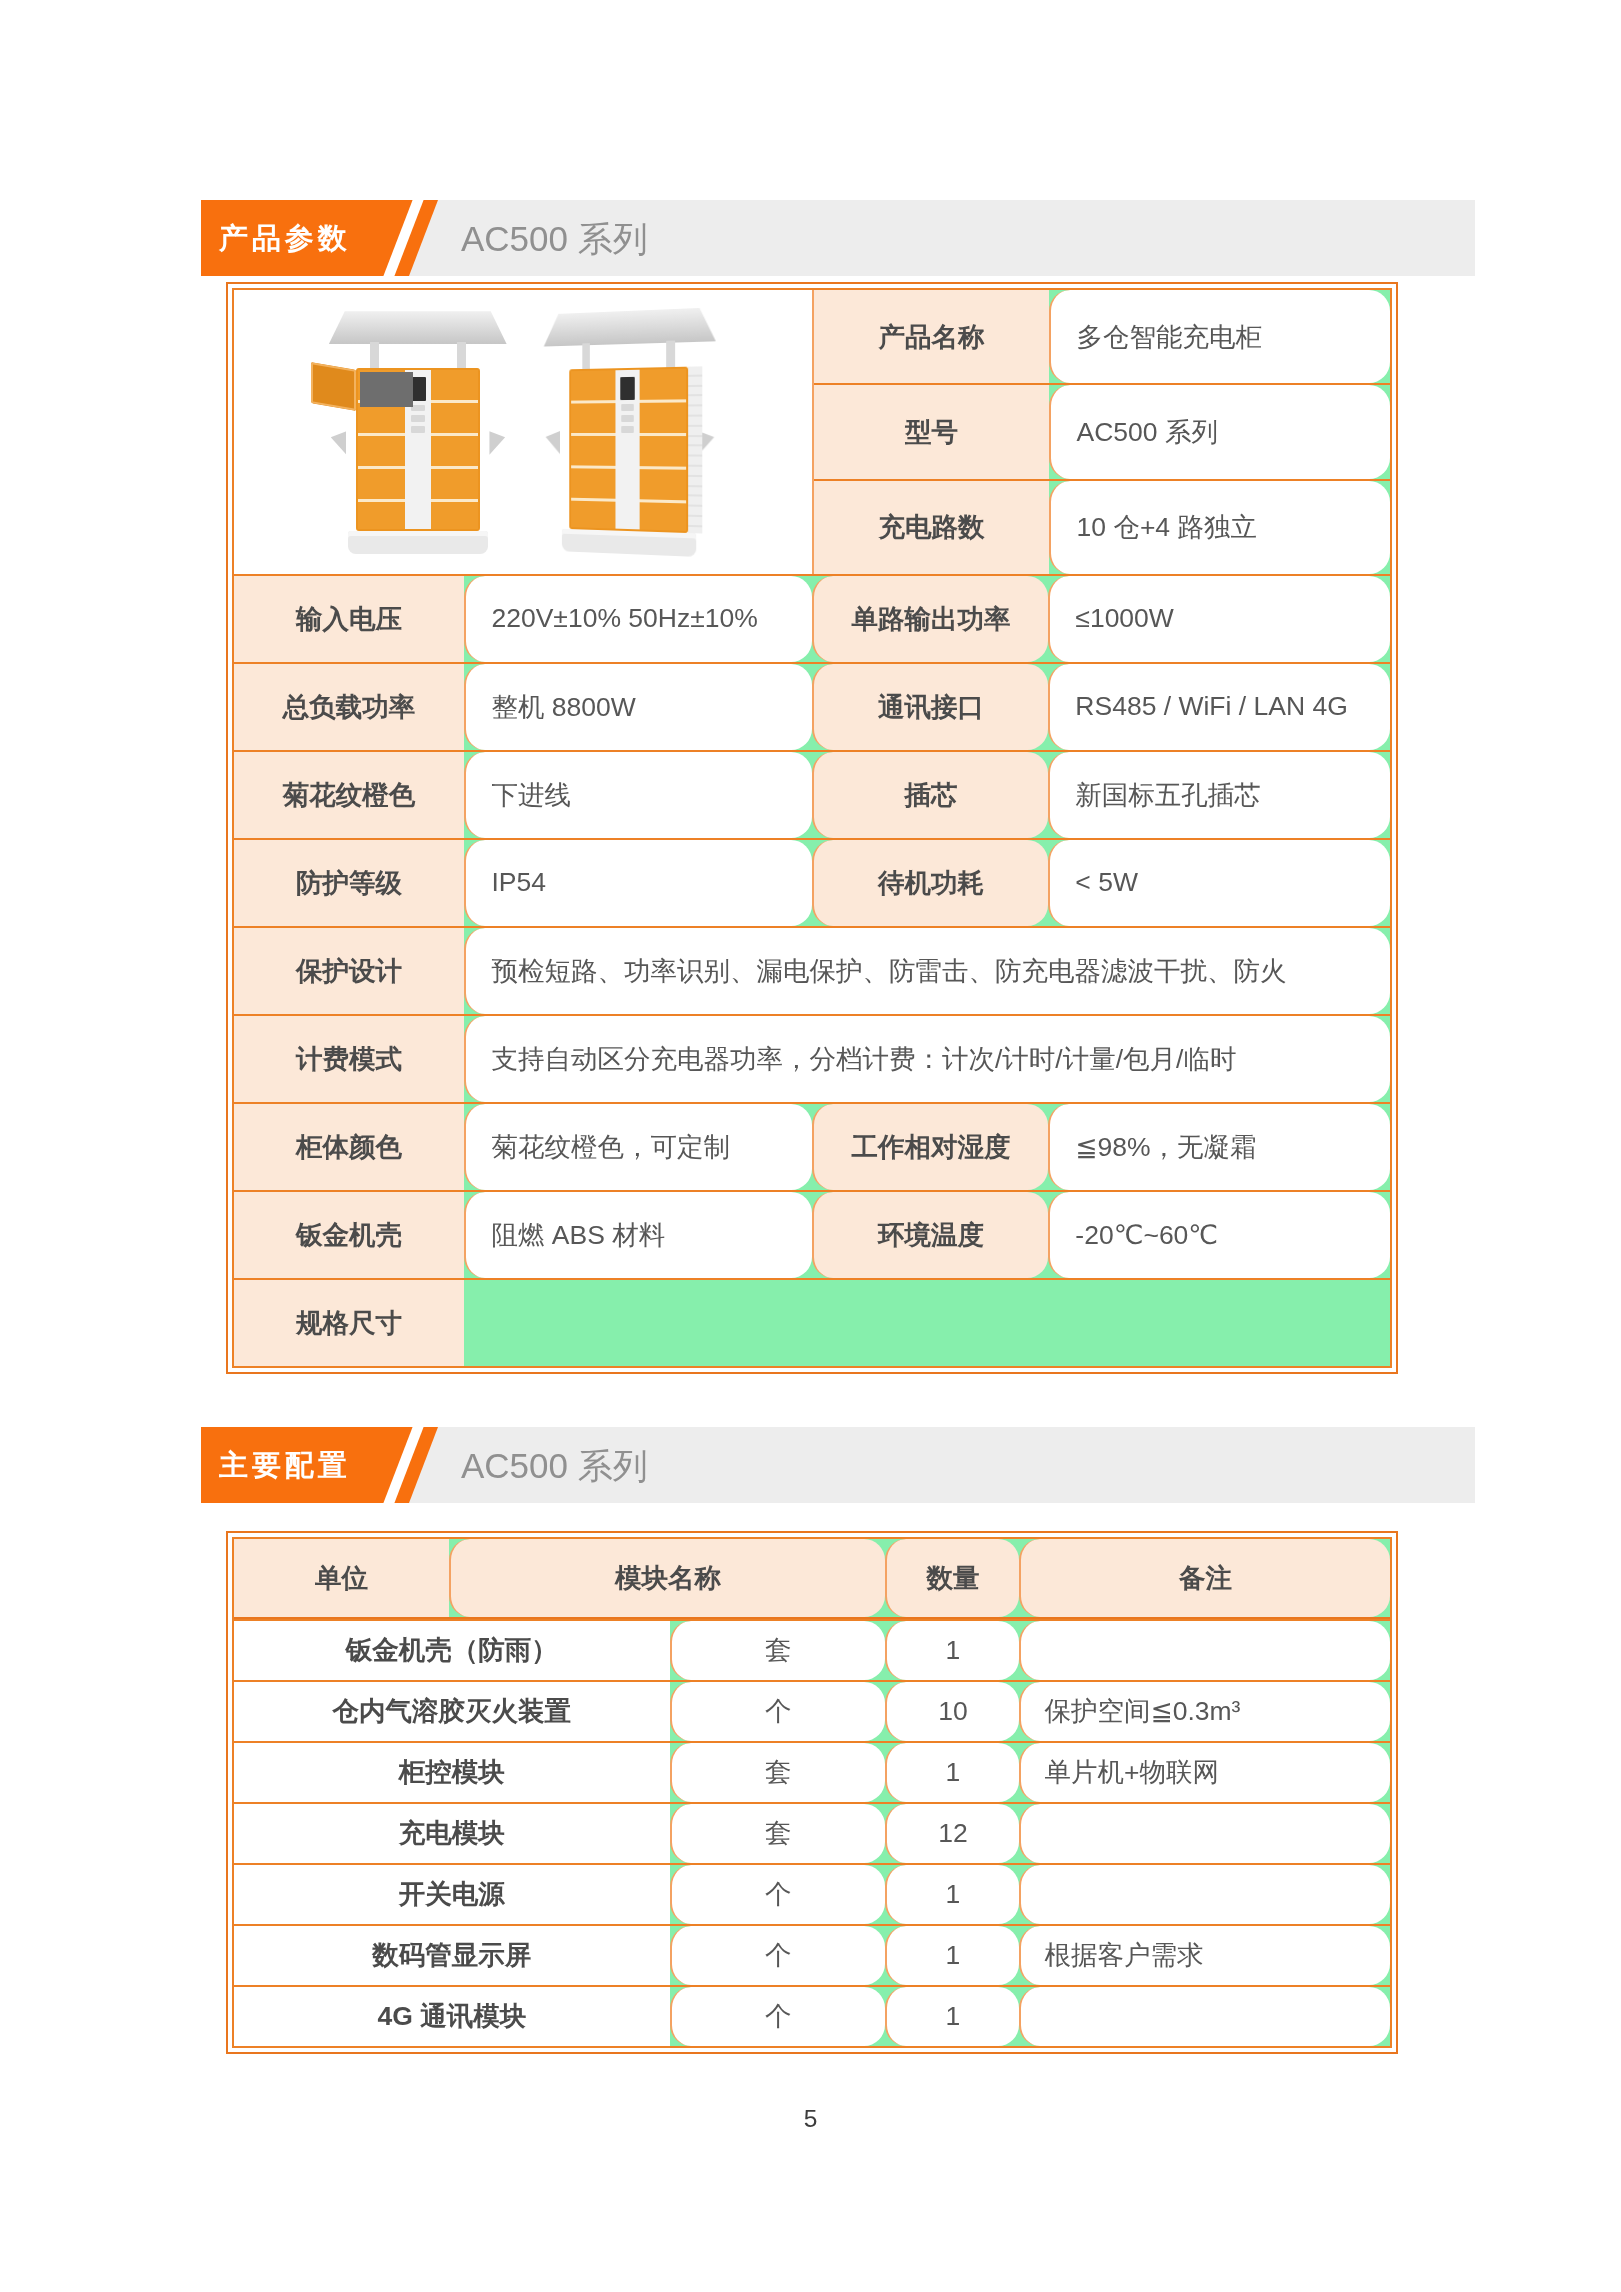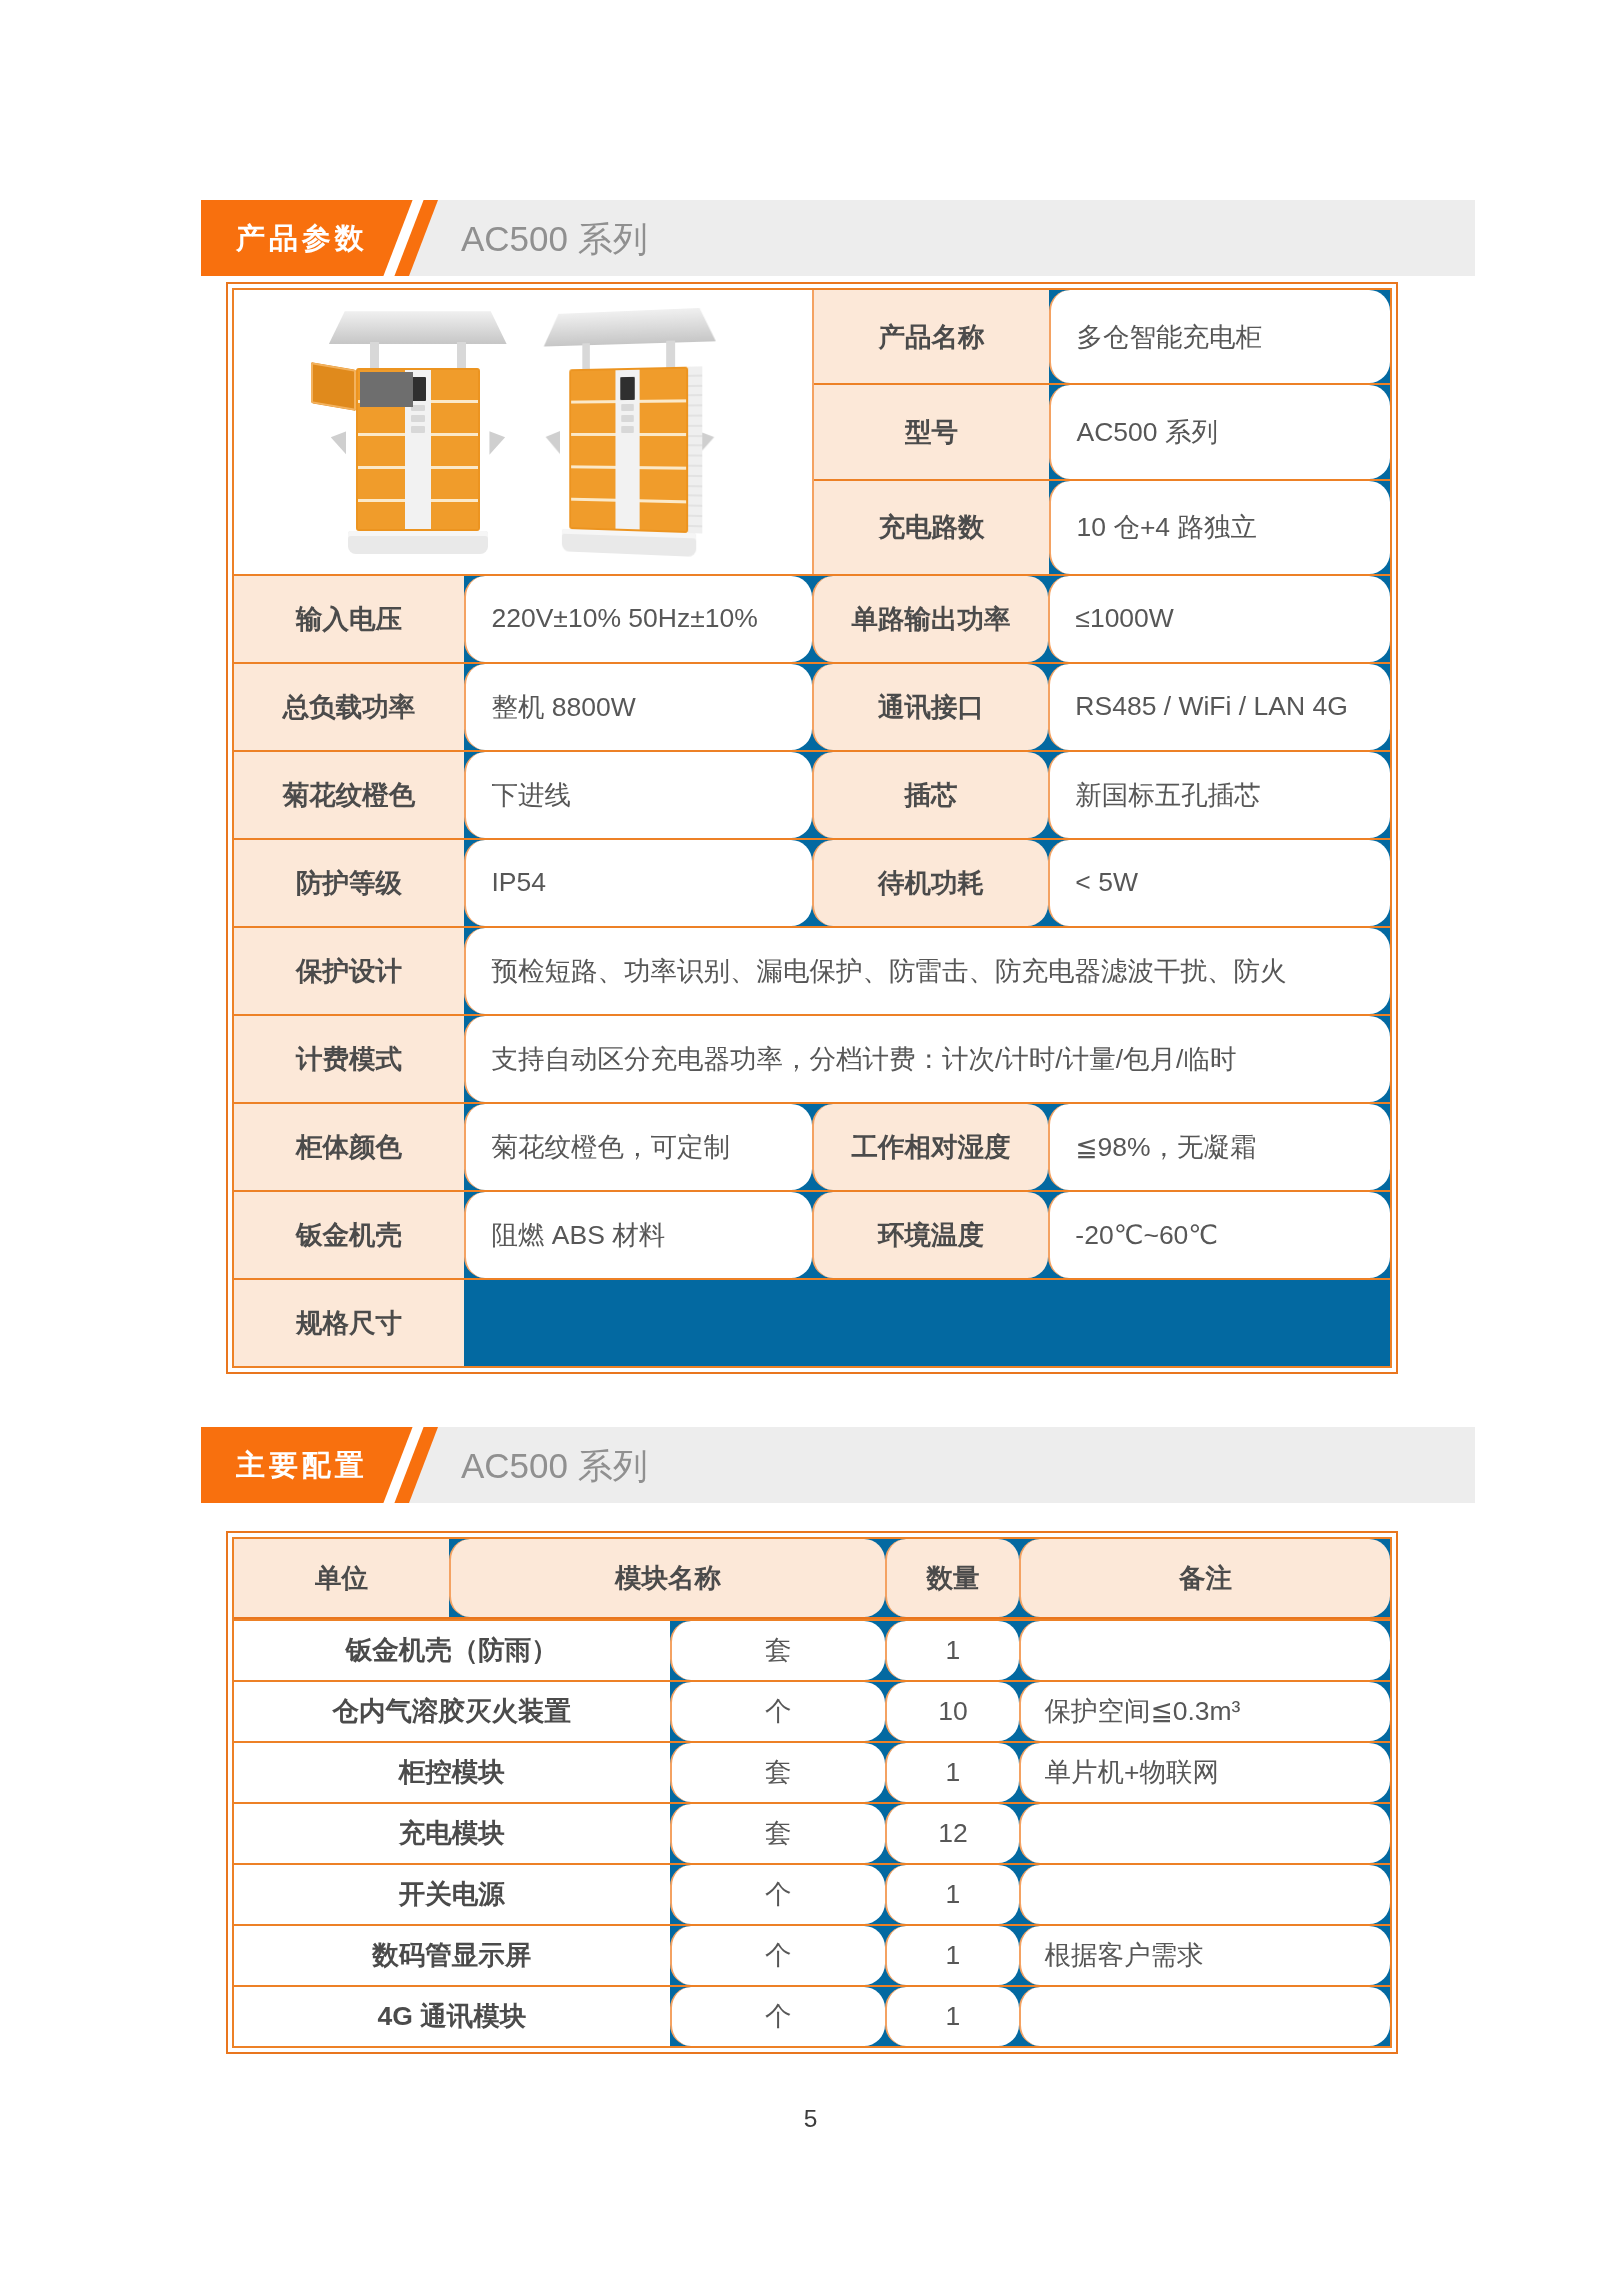--- a/index.html
+++ b/index.html
@@ -18,27 +18,27 @@
   *{margin:0;padding:0;box-sizing:border-box;}
   body{background:#ffffff;font-family:"Liberation Sans","DejaVu Sans",sans-serif;}
   .page{position:relative;width:1621px;height:2293px;background:#ffffff;overflow:hidden;}
 
   
   .section-header{position:absolute;left:201px;width:1274px;height:76px;background:var(--graybar);}
   .badge{position:absolute;left:0;top:0;width:237px;height:76px;background:var(--orange);
          clip-path:polygon(0 0,100% 0,calc(100% - 29px) 100%,0 100%);}
   .badge .cutline{position:absolute;top:-9.8px;right:29px;width:10.8px;height:96px;background:#ffffff;
          transform:skewX(-21deg);}
-  .badge .badge-text{position:absolute;left:35px;top:0;line-height:76px;font-size:29px;font-weight:bold;
+  .badge .badge-text{position:absolute;left:18px;top:0;line-height:76px;font-size:29px;font-weight:bold;
          color:#ffffff;letter-spacing:3.9px;white-space:nowrap;}
   .series{position:absolute;left:260px;top:0;line-height:78px;font-size:35px;color:var(--series);white-space:nowrap;}
 
   
   .tframe{position:absolute;left:226px;width:1172px;border:2.9px solid var(--tbl-border);background:#ffffff;padding:3.9px;}
-  .tgrid{border:2px solid var(--grid-h);background:#0369a1;}
+  .tgrid{border:2px solid var(--grid-h);background:#86efac;}
 
   .trow{display:flex;width:100%;}
   .tgrid > .trow + .trow{border-top:2px solid var(--grid-h);}
   .cell{display:flex;align-items:center;font-size:26.5px;color:var(--txt);min-width:0;}
   .cell + .cell{border-left:2px solid var(--grid-v);border-radius:21px;}
   .cell.lbl{background:var(--peach);justify-content:center;font-weight:bold;color:var(--lbl);text-align:center;}
   .cell.val{padding-left:25.5px;background:#ffffff;}
 
   
   .t1-row{height:88px;}

